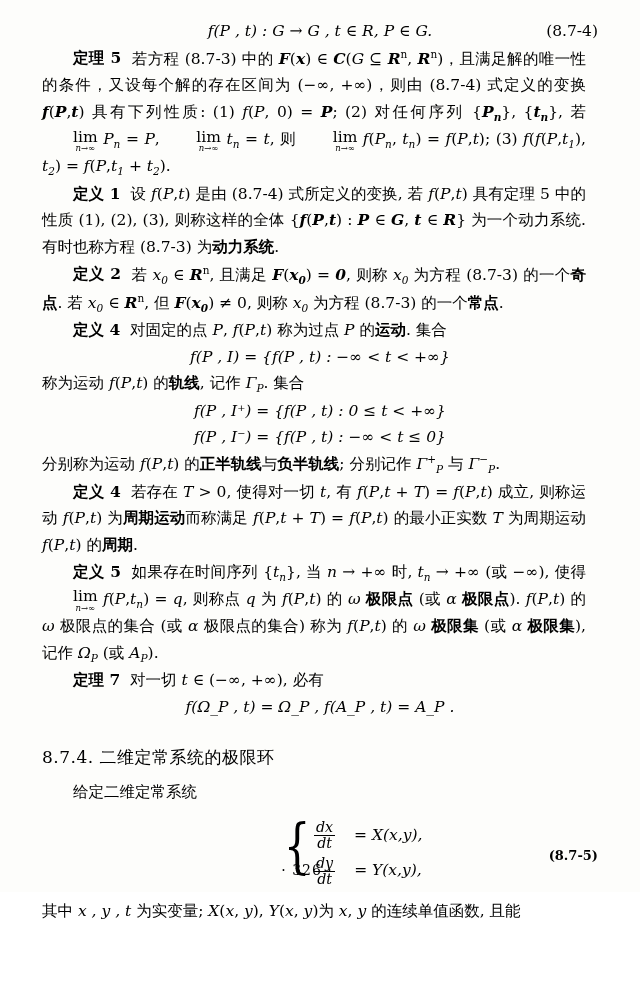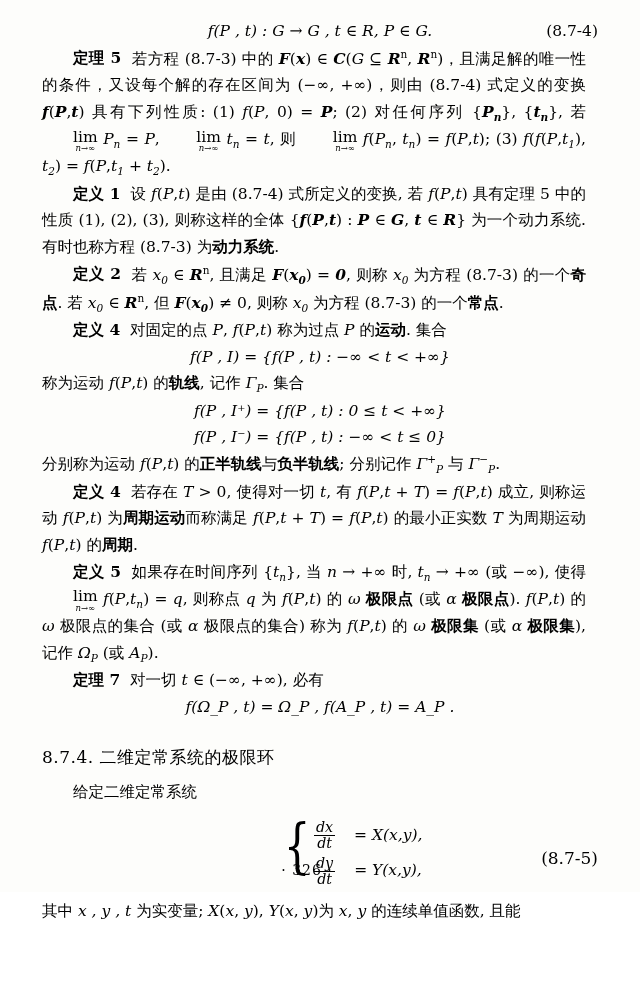--- a/index.html
+++ b/index.html
@@ -134,21 +134,22 @@
     font-size: 15.5px;
   }
   .syslines .l {
     line-height: 2.3;
     white-space: nowrap;
   }
   .sysnum {
     position: absolute;
     right: 0;
     top: 34px;
-    font-size: 17px;
+    font-size: 13px;
+    font-weight: bold;
   }
   .footer {
     position: absolute;
     left: 8px;
     right: 0;
     bottom: 14px;
     text-align: center;
     font-size: 14px;
     letter-spacing: 1px;
   }

